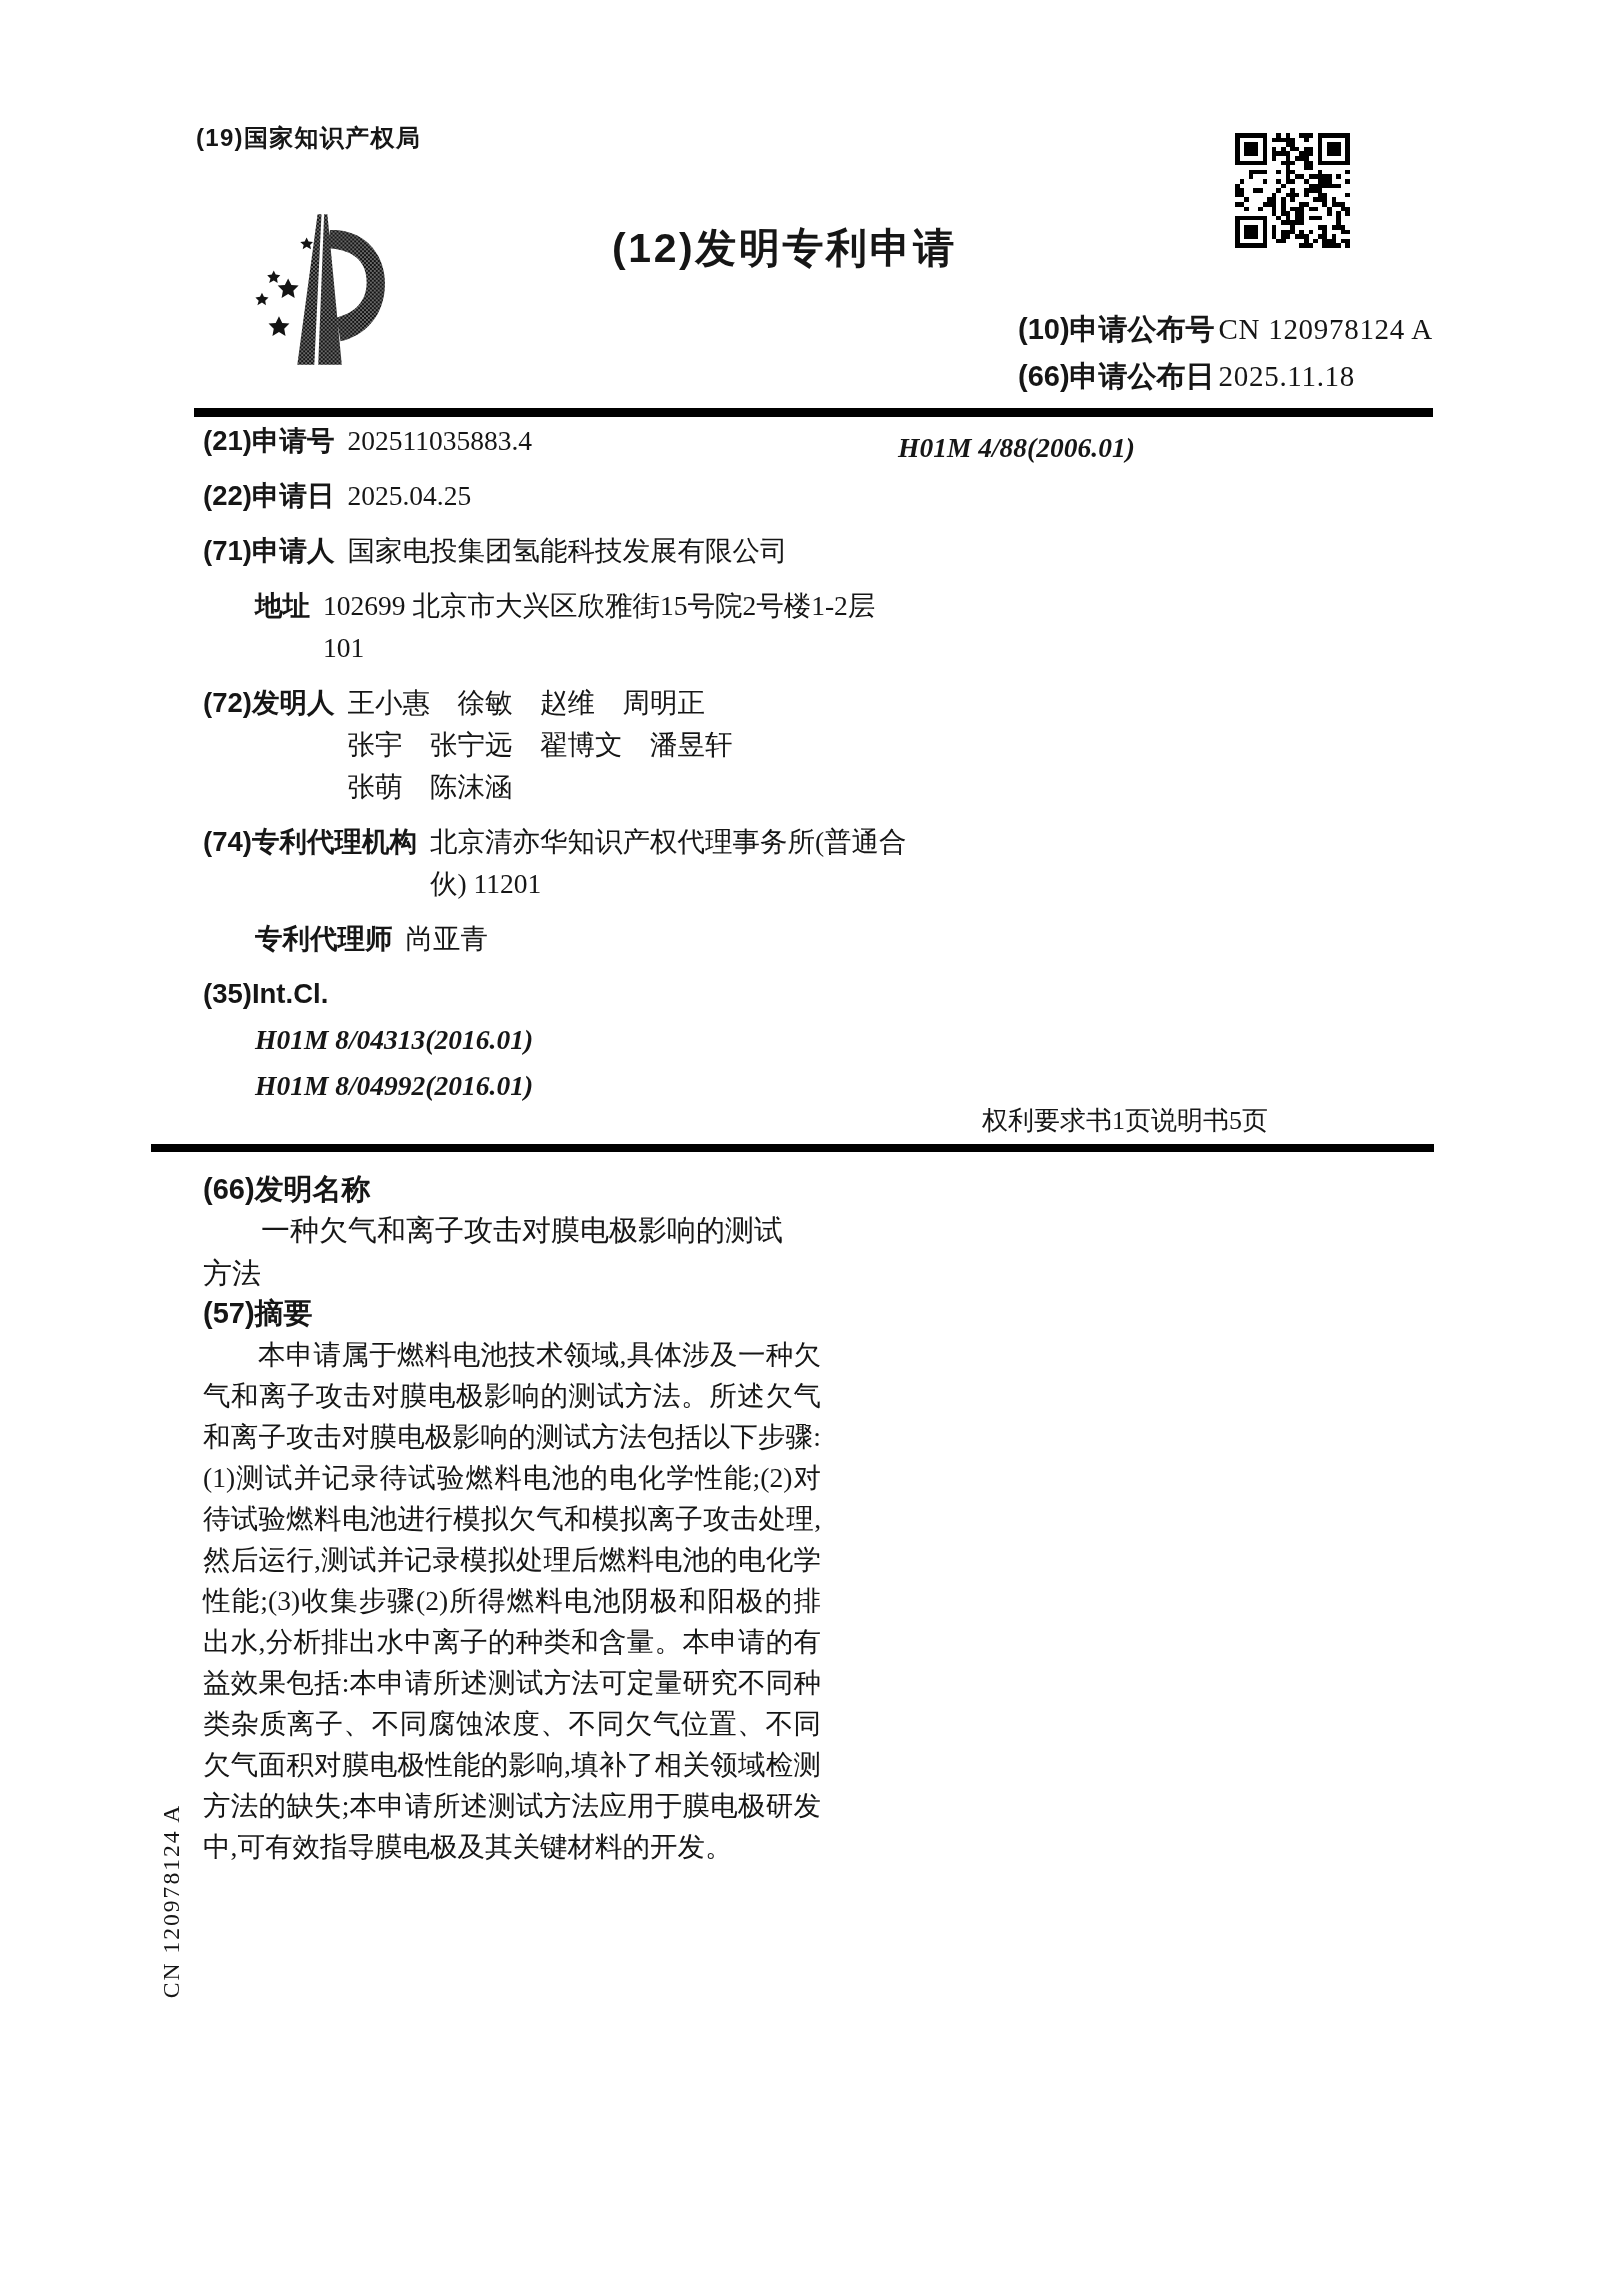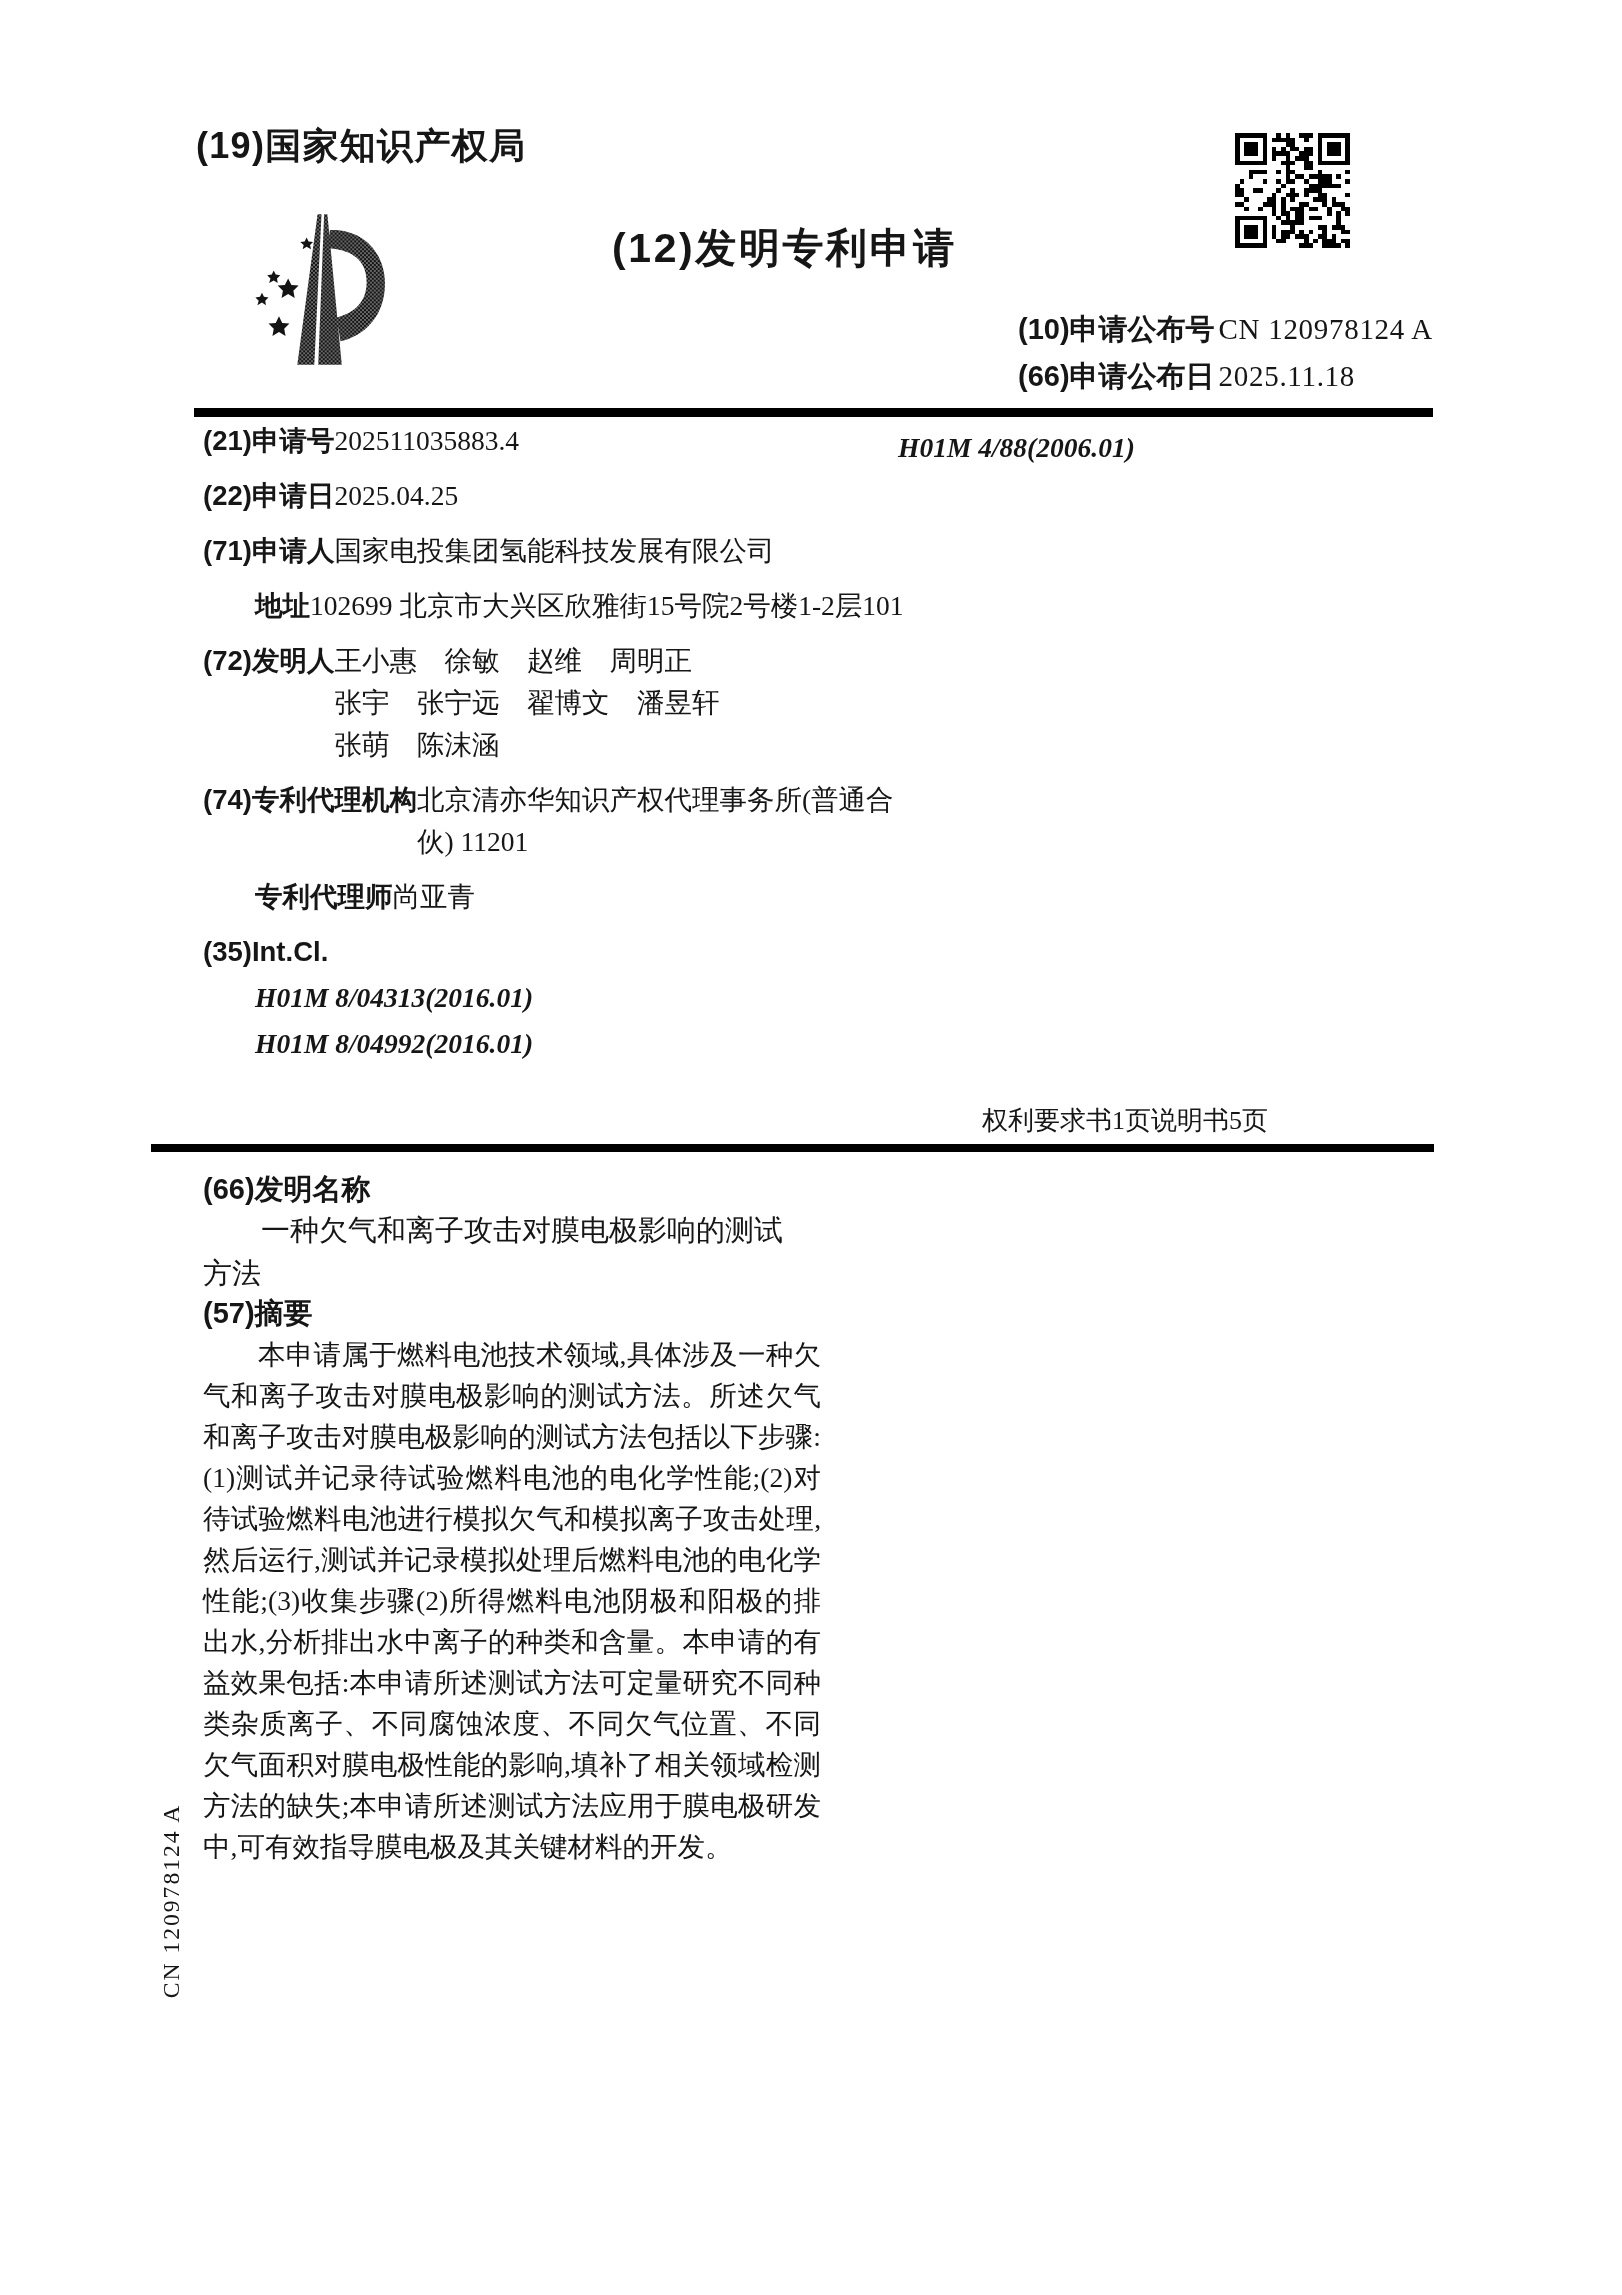--- a/index.html
+++ b/index.html
@@ -4,36 +4,36 @@
 <style>
   html,body{margin:0;padding:0;}
   body{
     width:1623px;height:2295px;position:relative;background:#ffffff;
     font-family:"Liberation Serif","DejaVu Serif",serif;color:#161616;
     overflow:hidden;
   }
   .sans{font-family:"Liberation Sans","DejaVu Sans",sans-serif;}
 
   
-  .office{position:absolute;left:196px;top:122px;font-size:36px;font-weight:bold;letter-spacing:1.3px;}
+  .office{position:absolute;left:196px;top:122px;font-size:24px;font-weight:bold;letter-spacing:1.3px;}
   .qr{position:absolute;left:1235px;top:133px;width:115px;height:115px;}
   .logo{position:absolute;left:254px;top:213px;width:135px;height:157px;}
   .doc-type{position:absolute;left:612px;top:221px;font-size:41px;font-weight:bold;letter-spacing:2.6px;}
   .pub-block{position:absolute;left:1018px;top:306px;width:419px;}
   .pub-row{display:flex;align-items:baseline;gap:4px;font-size:29px;line-height:47px;white-space:nowrap;}
   .pub-row .lbl{font-weight:bold;}
   .pub-row .val{letter-spacing:0.7px;}
 
   .rule{position:absolute;background:#000;}
   .rule-1{left:194px;top:408px;width:1239px;height:9.2px;}
   .rule-2{left:151px;top:1144px;width:1283px;height:7.9px;}
 
   
   .biblio{position:absolute;left:203px;top:420px;width:707px;font-size:27.5px;line-height:42px;}
-  .bib-item{display:flex;margin-bottom:13px;}
+  .bib-item{display:flex;gap:13px;margin-bottom:13px;}
   .bib-label{font-weight:bold;white-space:nowrap;flex:0 0 auto;font-family:"Liberation Sans","DejaVu Sans",sans-serif;}
   .bib-value{flex:1;}
   .bib-sub{padding-left:52px;justify-content:center;}
   .ipc{font-style:italic;font-weight:bold;padding-left:52px;margin-bottom:3.9px;}
   .ipc-right{position:absolute;left:898px;top:427px;font-size:27.5px;font-style:italic;font-weight:bold;line-height:42px;}
   .pages-note{position:absolute;left:982px;top:1103px;font-size:26px;display:flex;white-space:nowrap;}
 
   
   .sec54-label{position:absolute;left:203px;top:1170px;font-size:29px;font-weight:bold;}
   .invention-title{position:absolute;left:203px;top:1209px;width:602px;font-size:29px;line-height:43px;text-indent:2em;}

